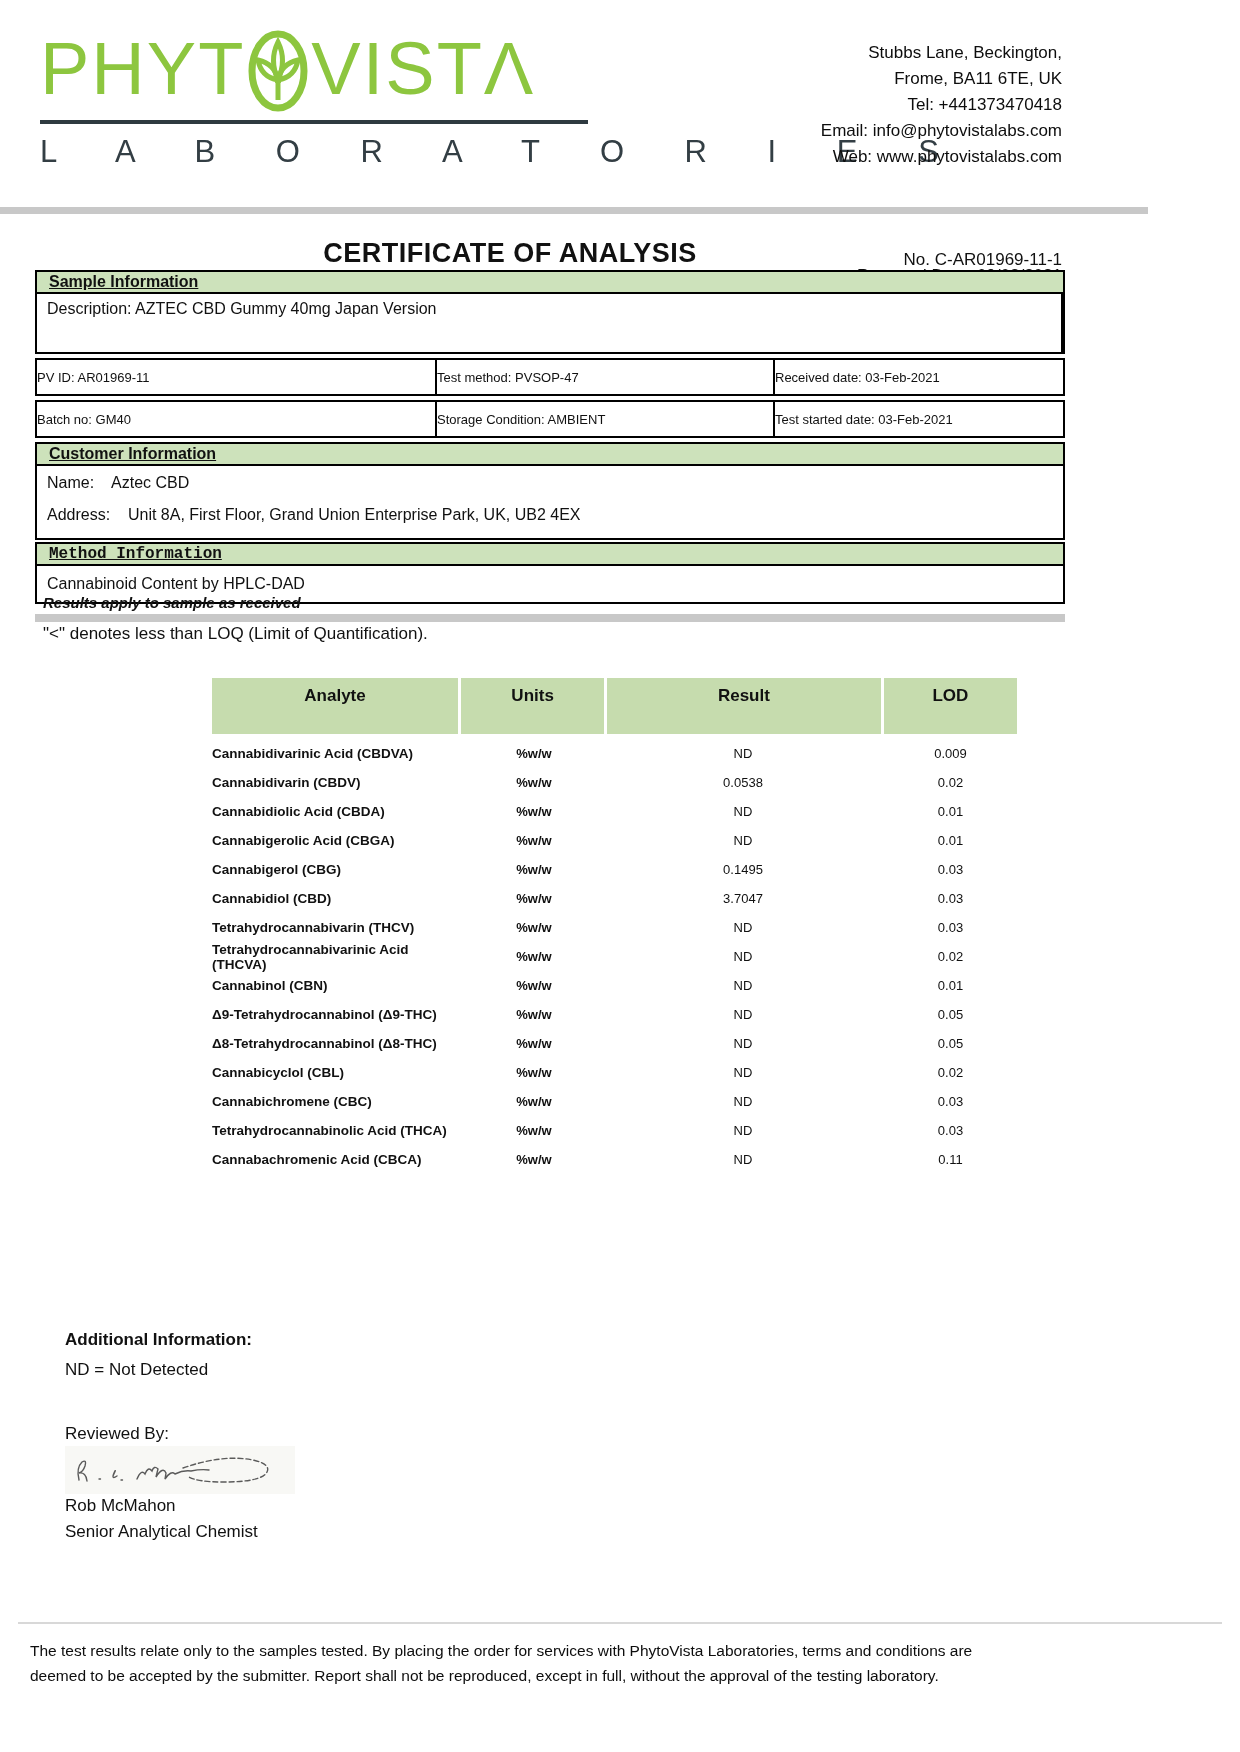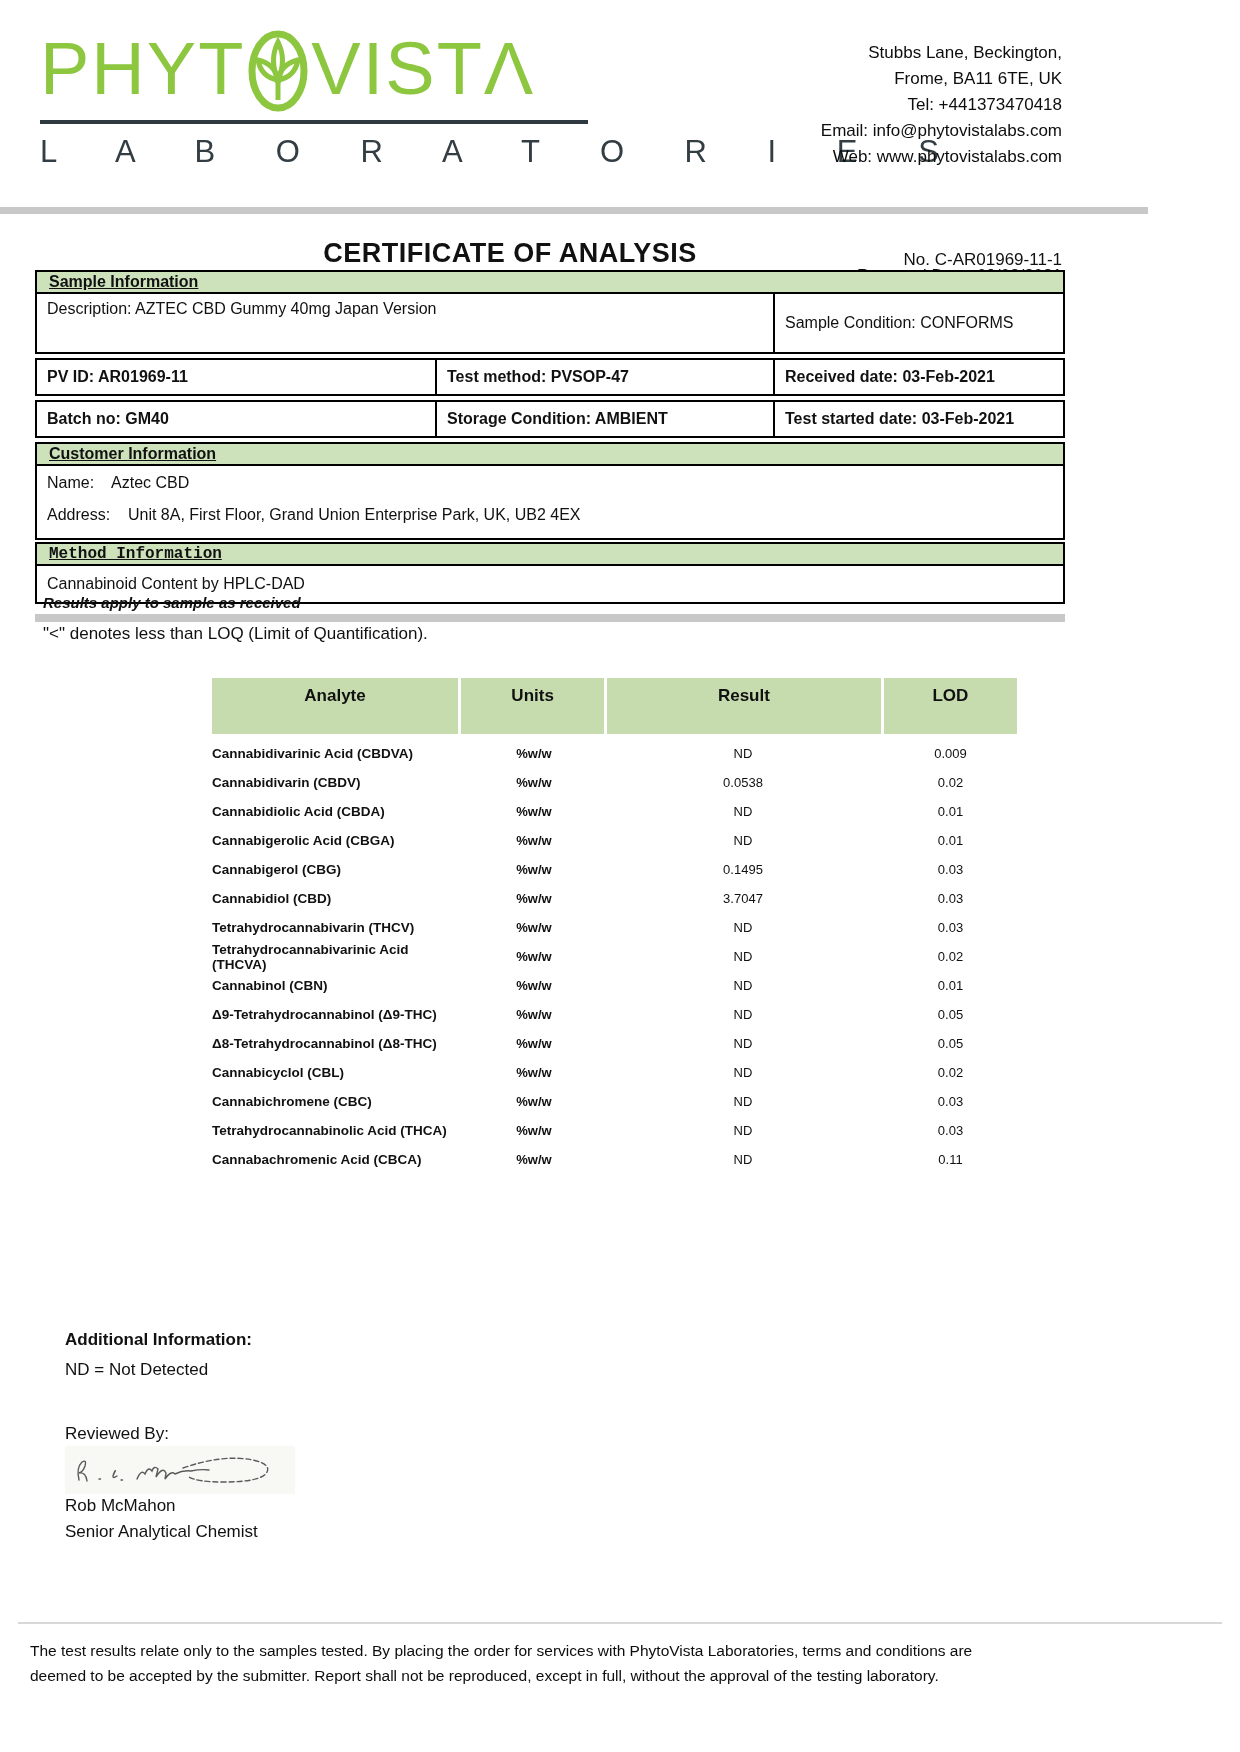--- a/index.html
+++ b/index.html
@@ -24,21 +24,21 @@
 
   
   .info-wrap { position:absolute; left:35px; top:270px; width:1030px; }
   .sec-bar { border:2px solid #000; background:#cde2bb; height:24px; display:flex; align-items:center; padding-left:12px; }
   .sec-bar span { font-size:16px; font-weight:700; text-decoration:underline; }
   .box { border:2px solid #000; background:#fff; margin-top:-2px; }
   .desc-row { display:flex; height:62px; }
   .desc-cell { flex:1; padding:6px 10px; font-size:16px; border-right:2px solid #000; }
   .cond-cell { width:288px; display:flex; align-items:center; padding-left:10px; font-size:16px; }
   .row3 { display:flex; height:38px; margin-top:4px; border:2px solid #000; }
-  .row3 > div { display:flex; align-items:center; padding-left:10px; font-size:16px;font-weight:bold; }
+  .row3 > div { display:flex; align-items:center; font-size:13px; }
   .cell-a { width:400px; border-right:2px solid #000; }
   .cell-b { width:338px; border-right:2px solid #000; }
   .cell-c { flex:1; }
   .cust-bar { margin-top:4px; }
   .cust-box { height:76px; padding:8px 10px; font-size:16px; }
   .cust-box .line { white-space:pre; }
   .cust-box .line + .line { margin-top:14px; }
   .method-box { height:40px; display:flex; align-items:center; padding-left:10px; font-size:16px; }
   .gray-bar-2 { margin-top:10px; width:1030px; height:8px; background:#c8c8c8; }
 
@@ -107,21 +107,20 @@
   <div class="doc-title">CERTIFICATE OF ANALYSIS</div>
   <div class="report-no">No. C-AR01969-11-1</div>
 
   <div class="info-wrap">
 
     <div class="sec-bar">
       <span>Sample Information</span>
     </div>
     <div class="box desc-row">
       <div class="desc-cell">Description: AZTEC CBD Gummy 40mg Japan Version</div>
-      <div class="cond-cell">Sample Condition: CONFORMS</div>
     </div>
     <div class="row3">
       <div class="cell-a">PV ID: AR01969-11</div>
       <div class="cell-b">Test method: PVSOP-47</div>
       <div class="cell-c">Received date: 03-Feb-2021</div>
     </div>
     <div class="row3">
       <div class="cell-a">Batch no: GM40</div>
       <div class="cell-b">Storage Condition: AMBIENT</div>
       <div class="cell-c">Test started date: 03-Feb-2021</div>

